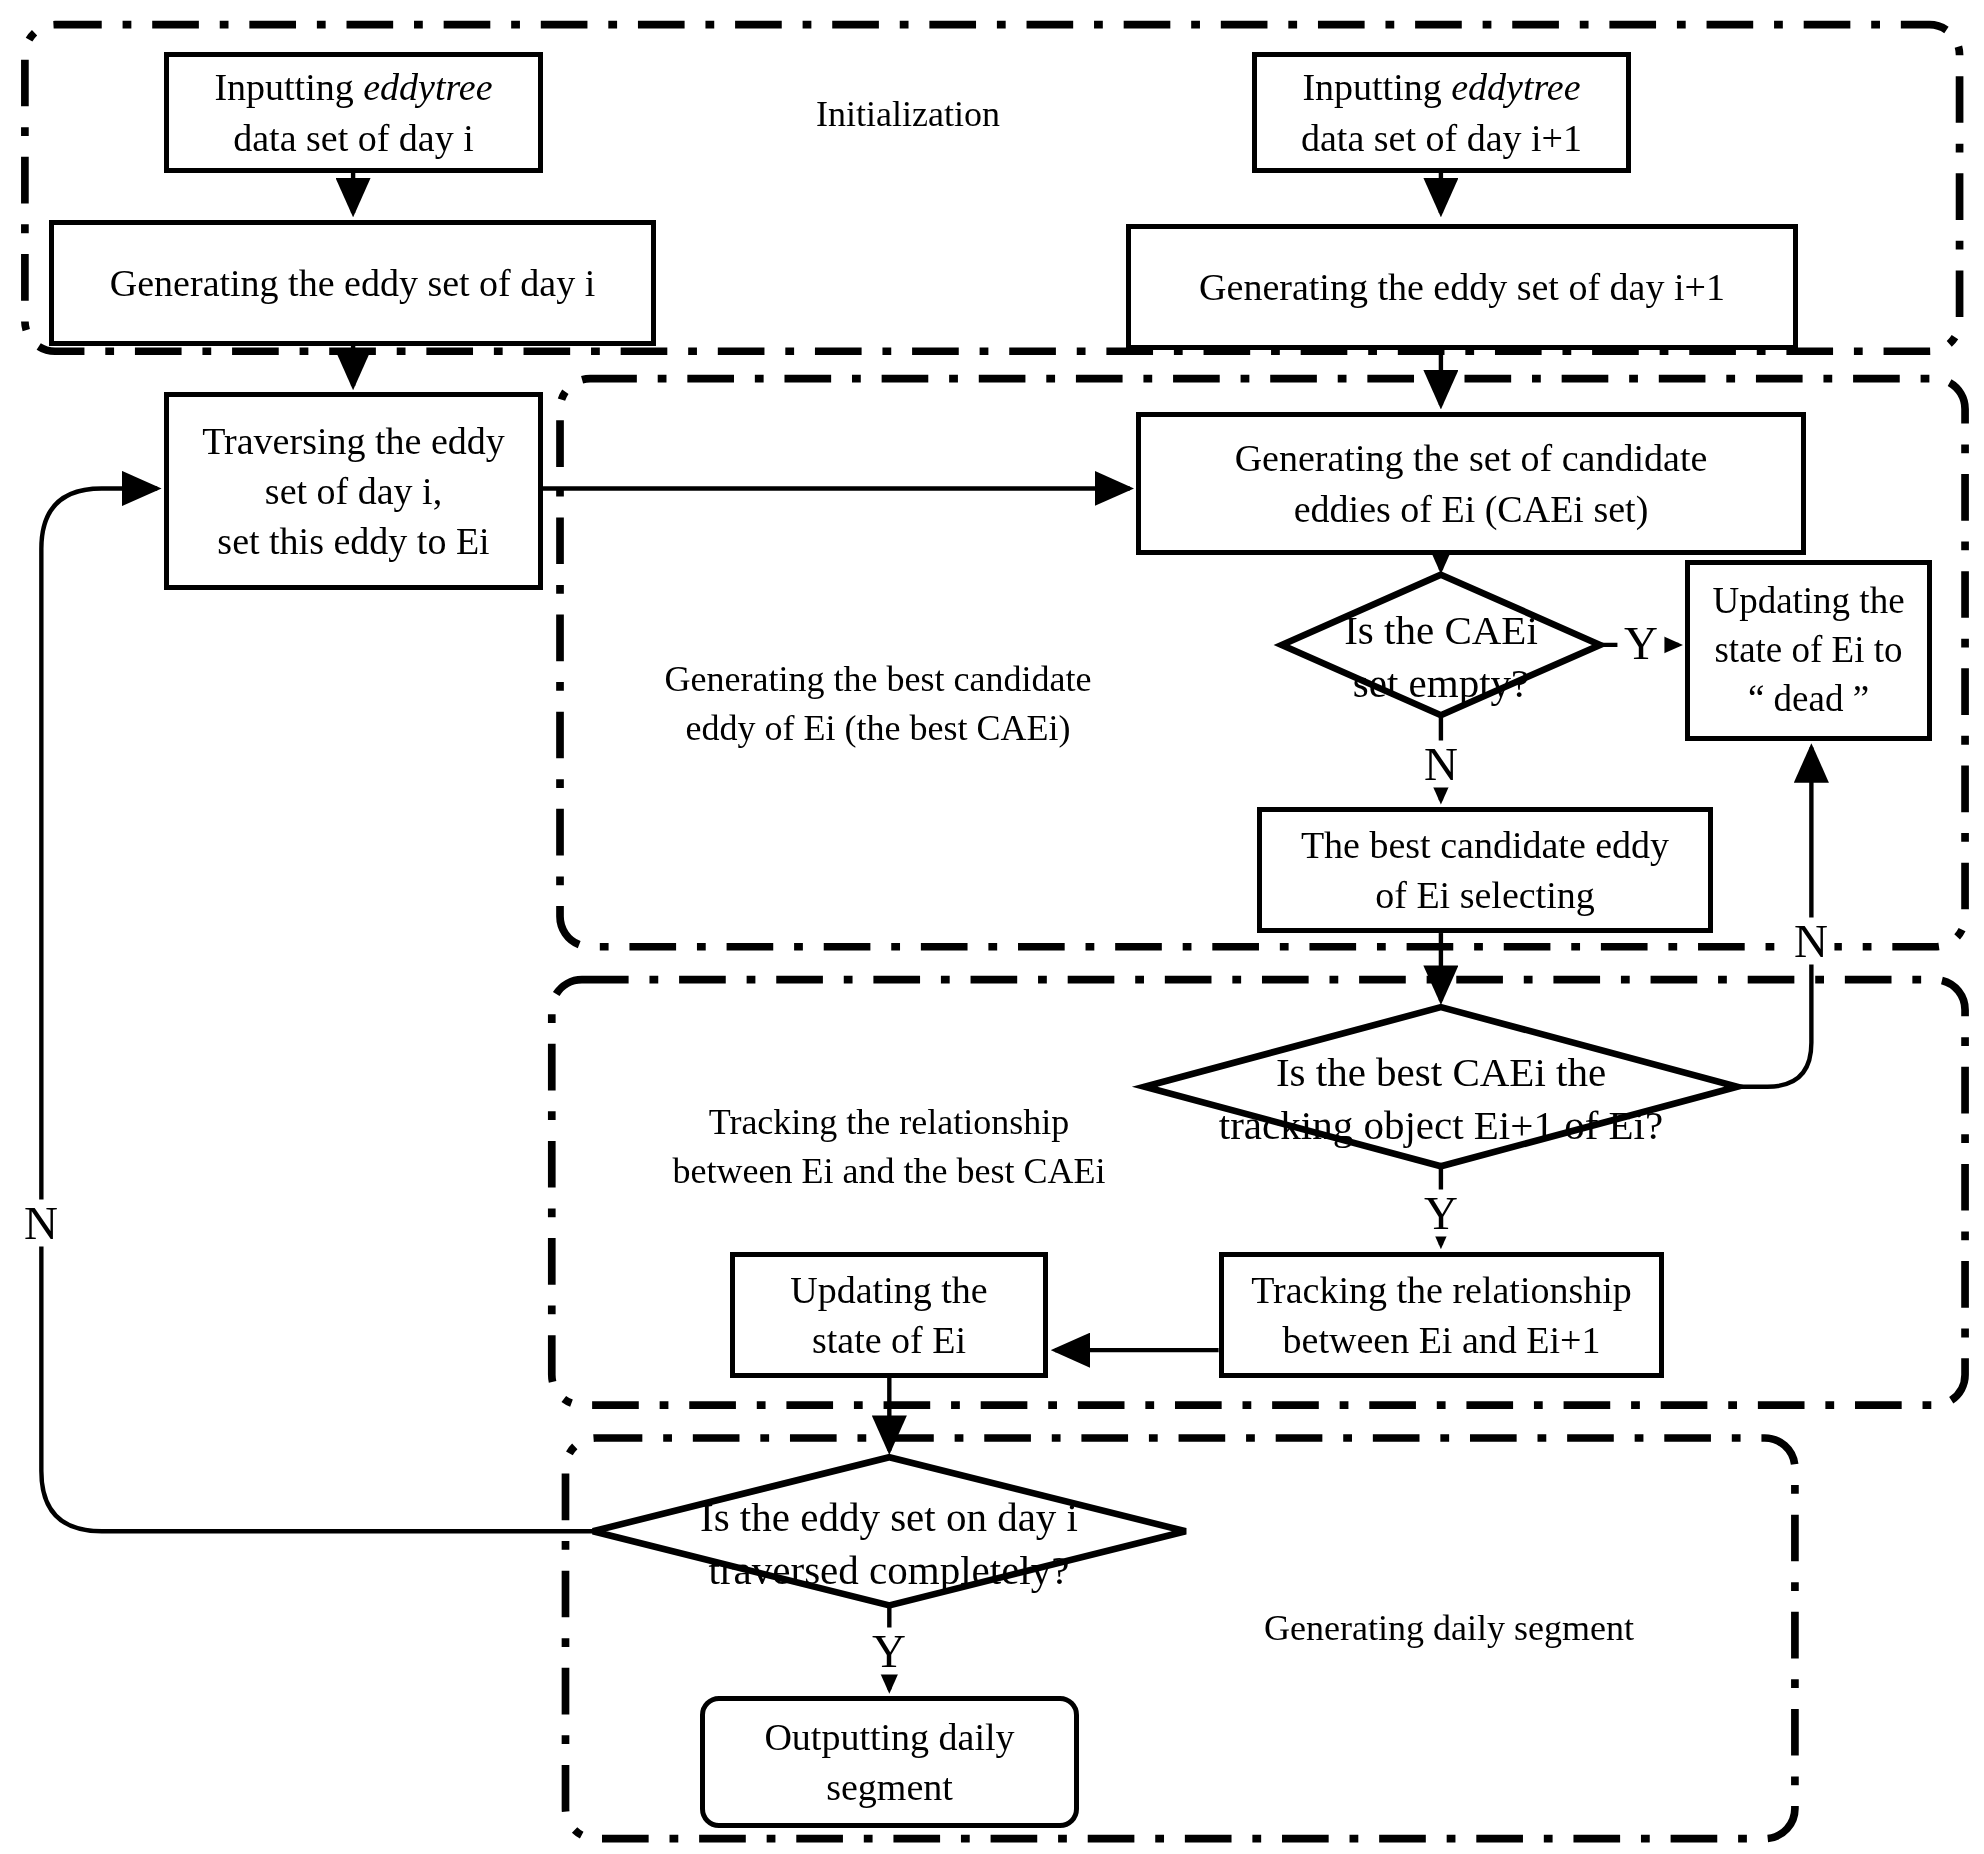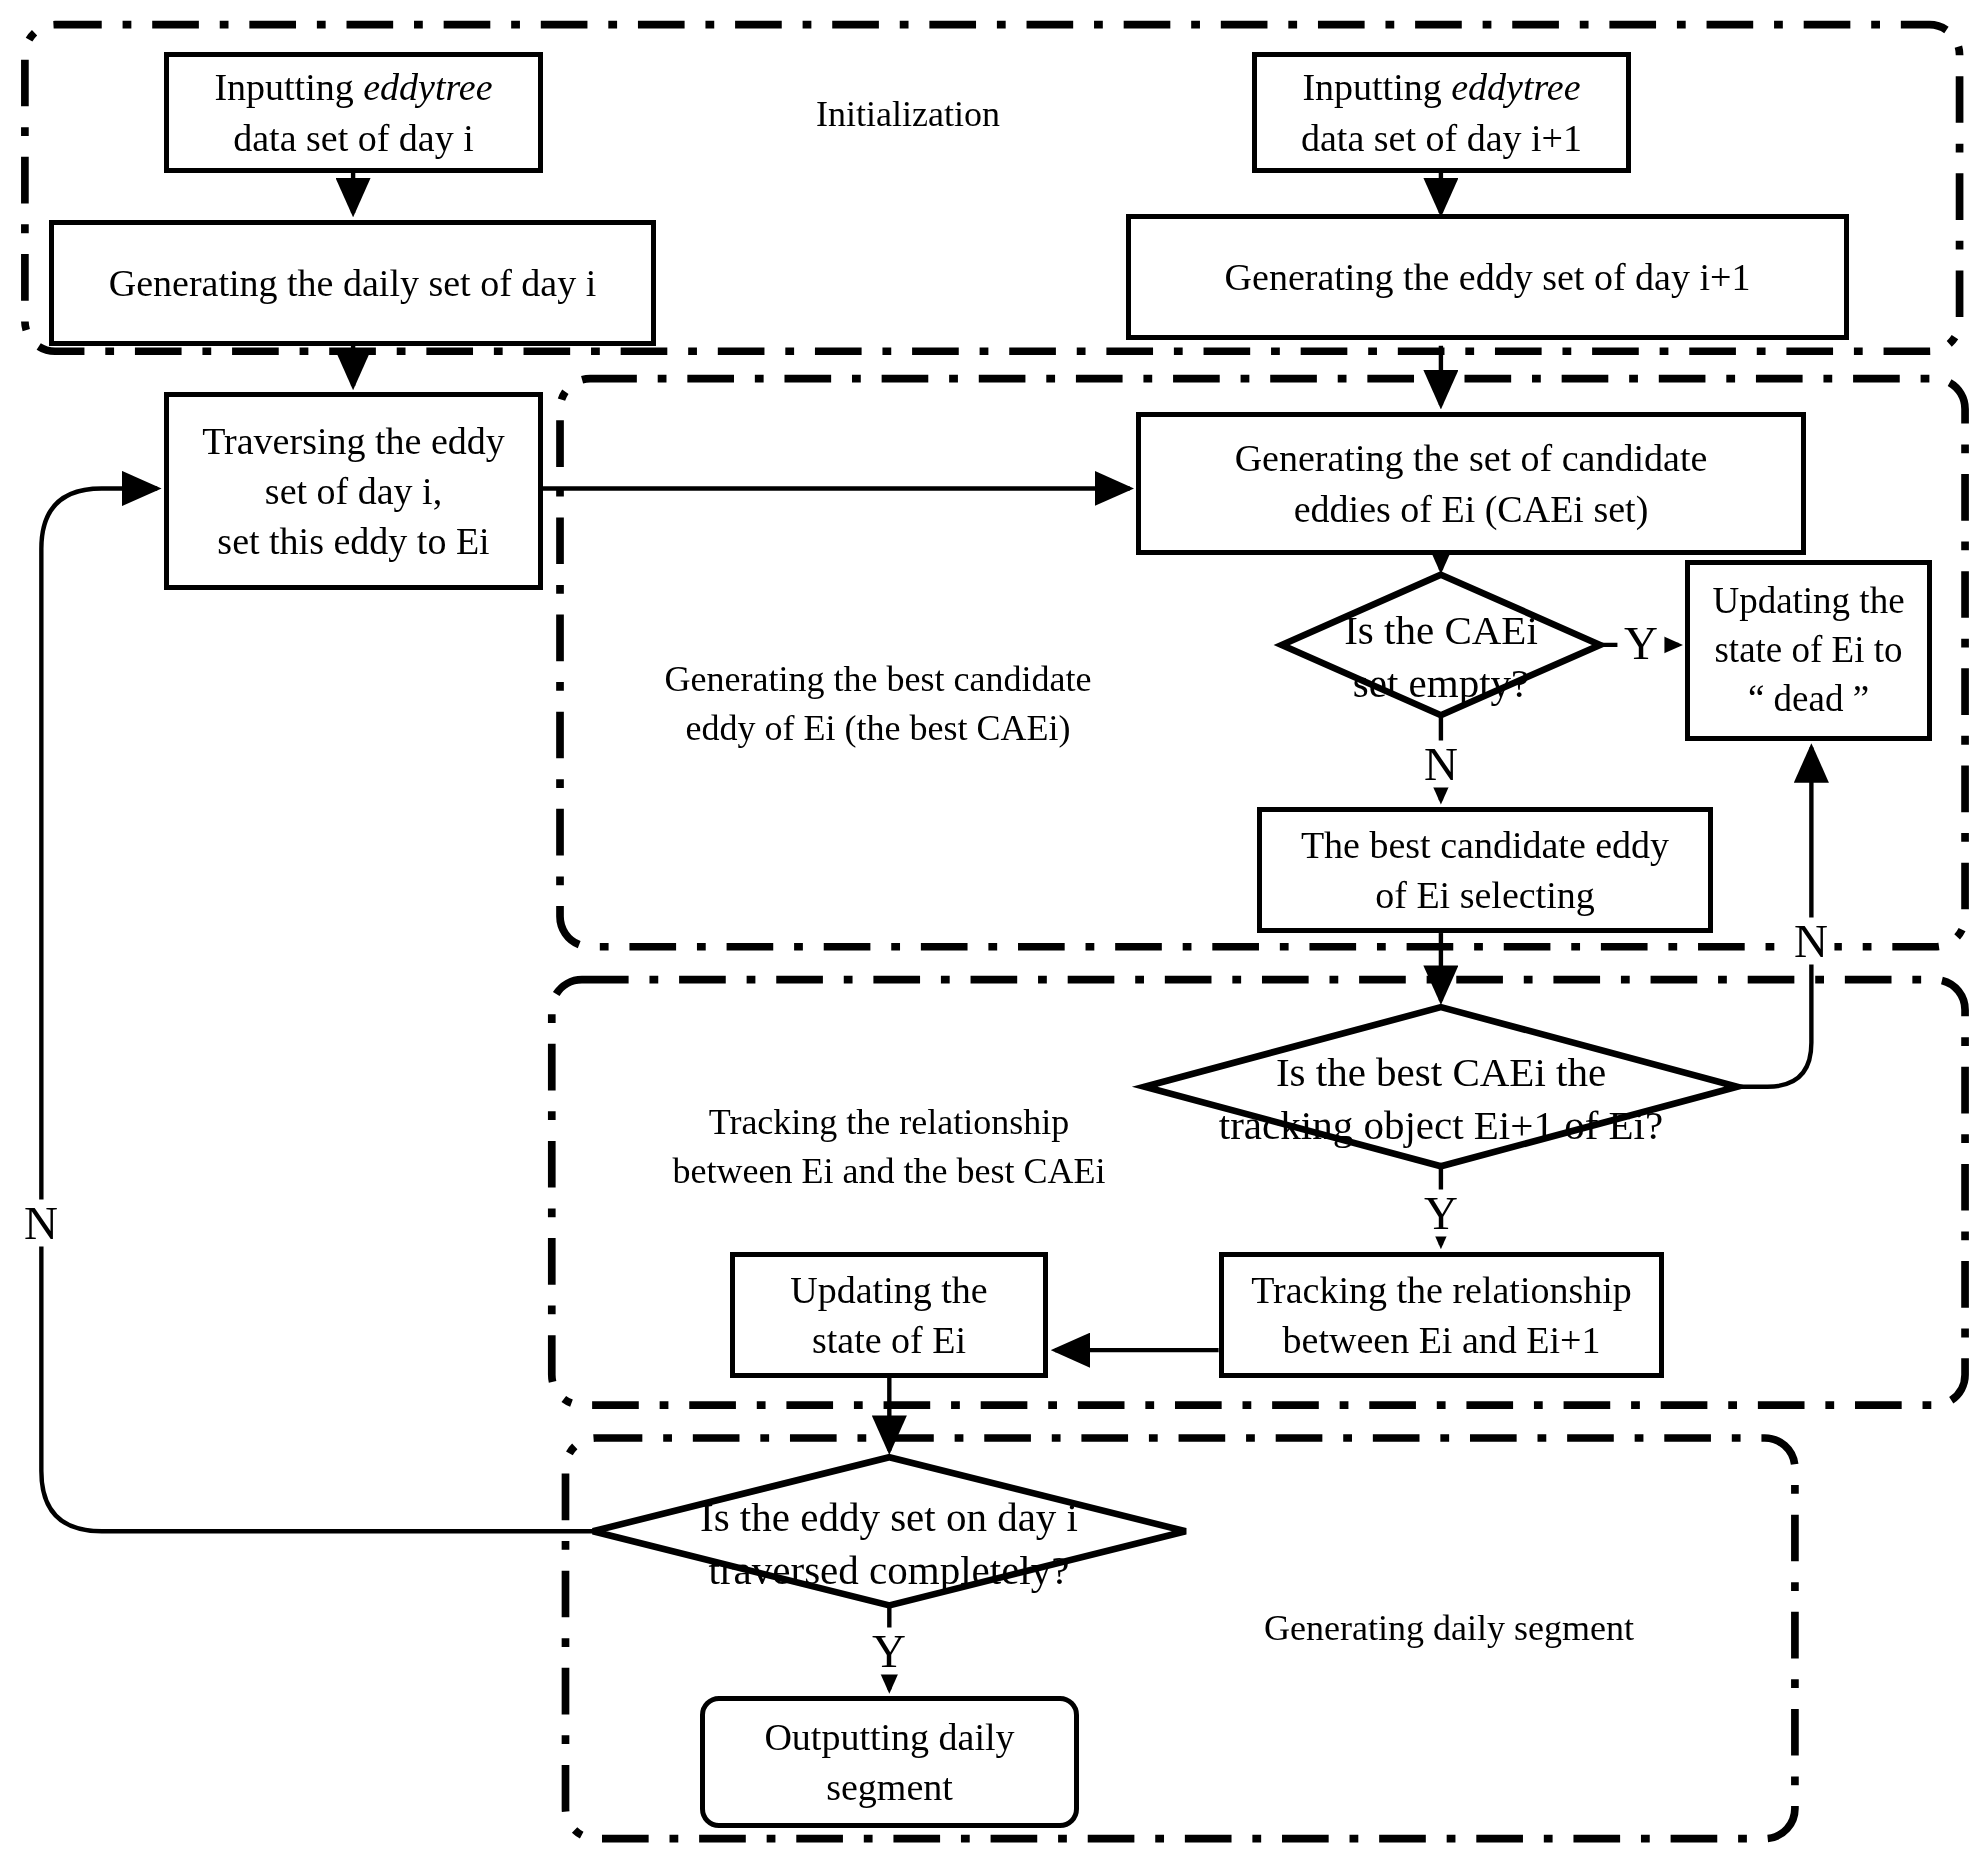--- a/index.html
+++ b/index.html
@@ -115,24 +115,24 @@
     <div class="ln"><span>Inputting </span><span class="italic">eddytree</span></div>
     <div class="ln">data set of day i</div>
   </div>
 
   <div class="box" style="left:1252px; top:52px; width:379px; height:121px;">
     <div class="ln"><span>Inputting </span><span class="italic">eddytree</span></div>
     <div class="ln">data set of day i+1</div>
   </div>
 
   <div class="box" style="left:49px; top:220px; width:607px; height:126px;">
-    <div class="ln">Generating the daily set of day i</div>
+    <div class="ln">Generating the eddy set of day i</div>
   </div>
 
-  <div class="box" style="left:1126px; top:214px; width:723px; height:126px;">
+  <div class="box" style="left:1126px; top:224px; width:672px; height:126px;">
     <div class="ln">Generating the eddy set of day i+1</div>
   </div>
 
   <div class="box" style="left:164px; top:392px; width:379px; height:198px;">
     <div class="ln">Traversing the eddy</div>
     <div class="ln">set of day i,</div>
     <div class="ln">set this eddy to Ei</div>
   </div>
 
   <div class="box" style="left:1136px; top:412px; width:670px; height:143px;">

